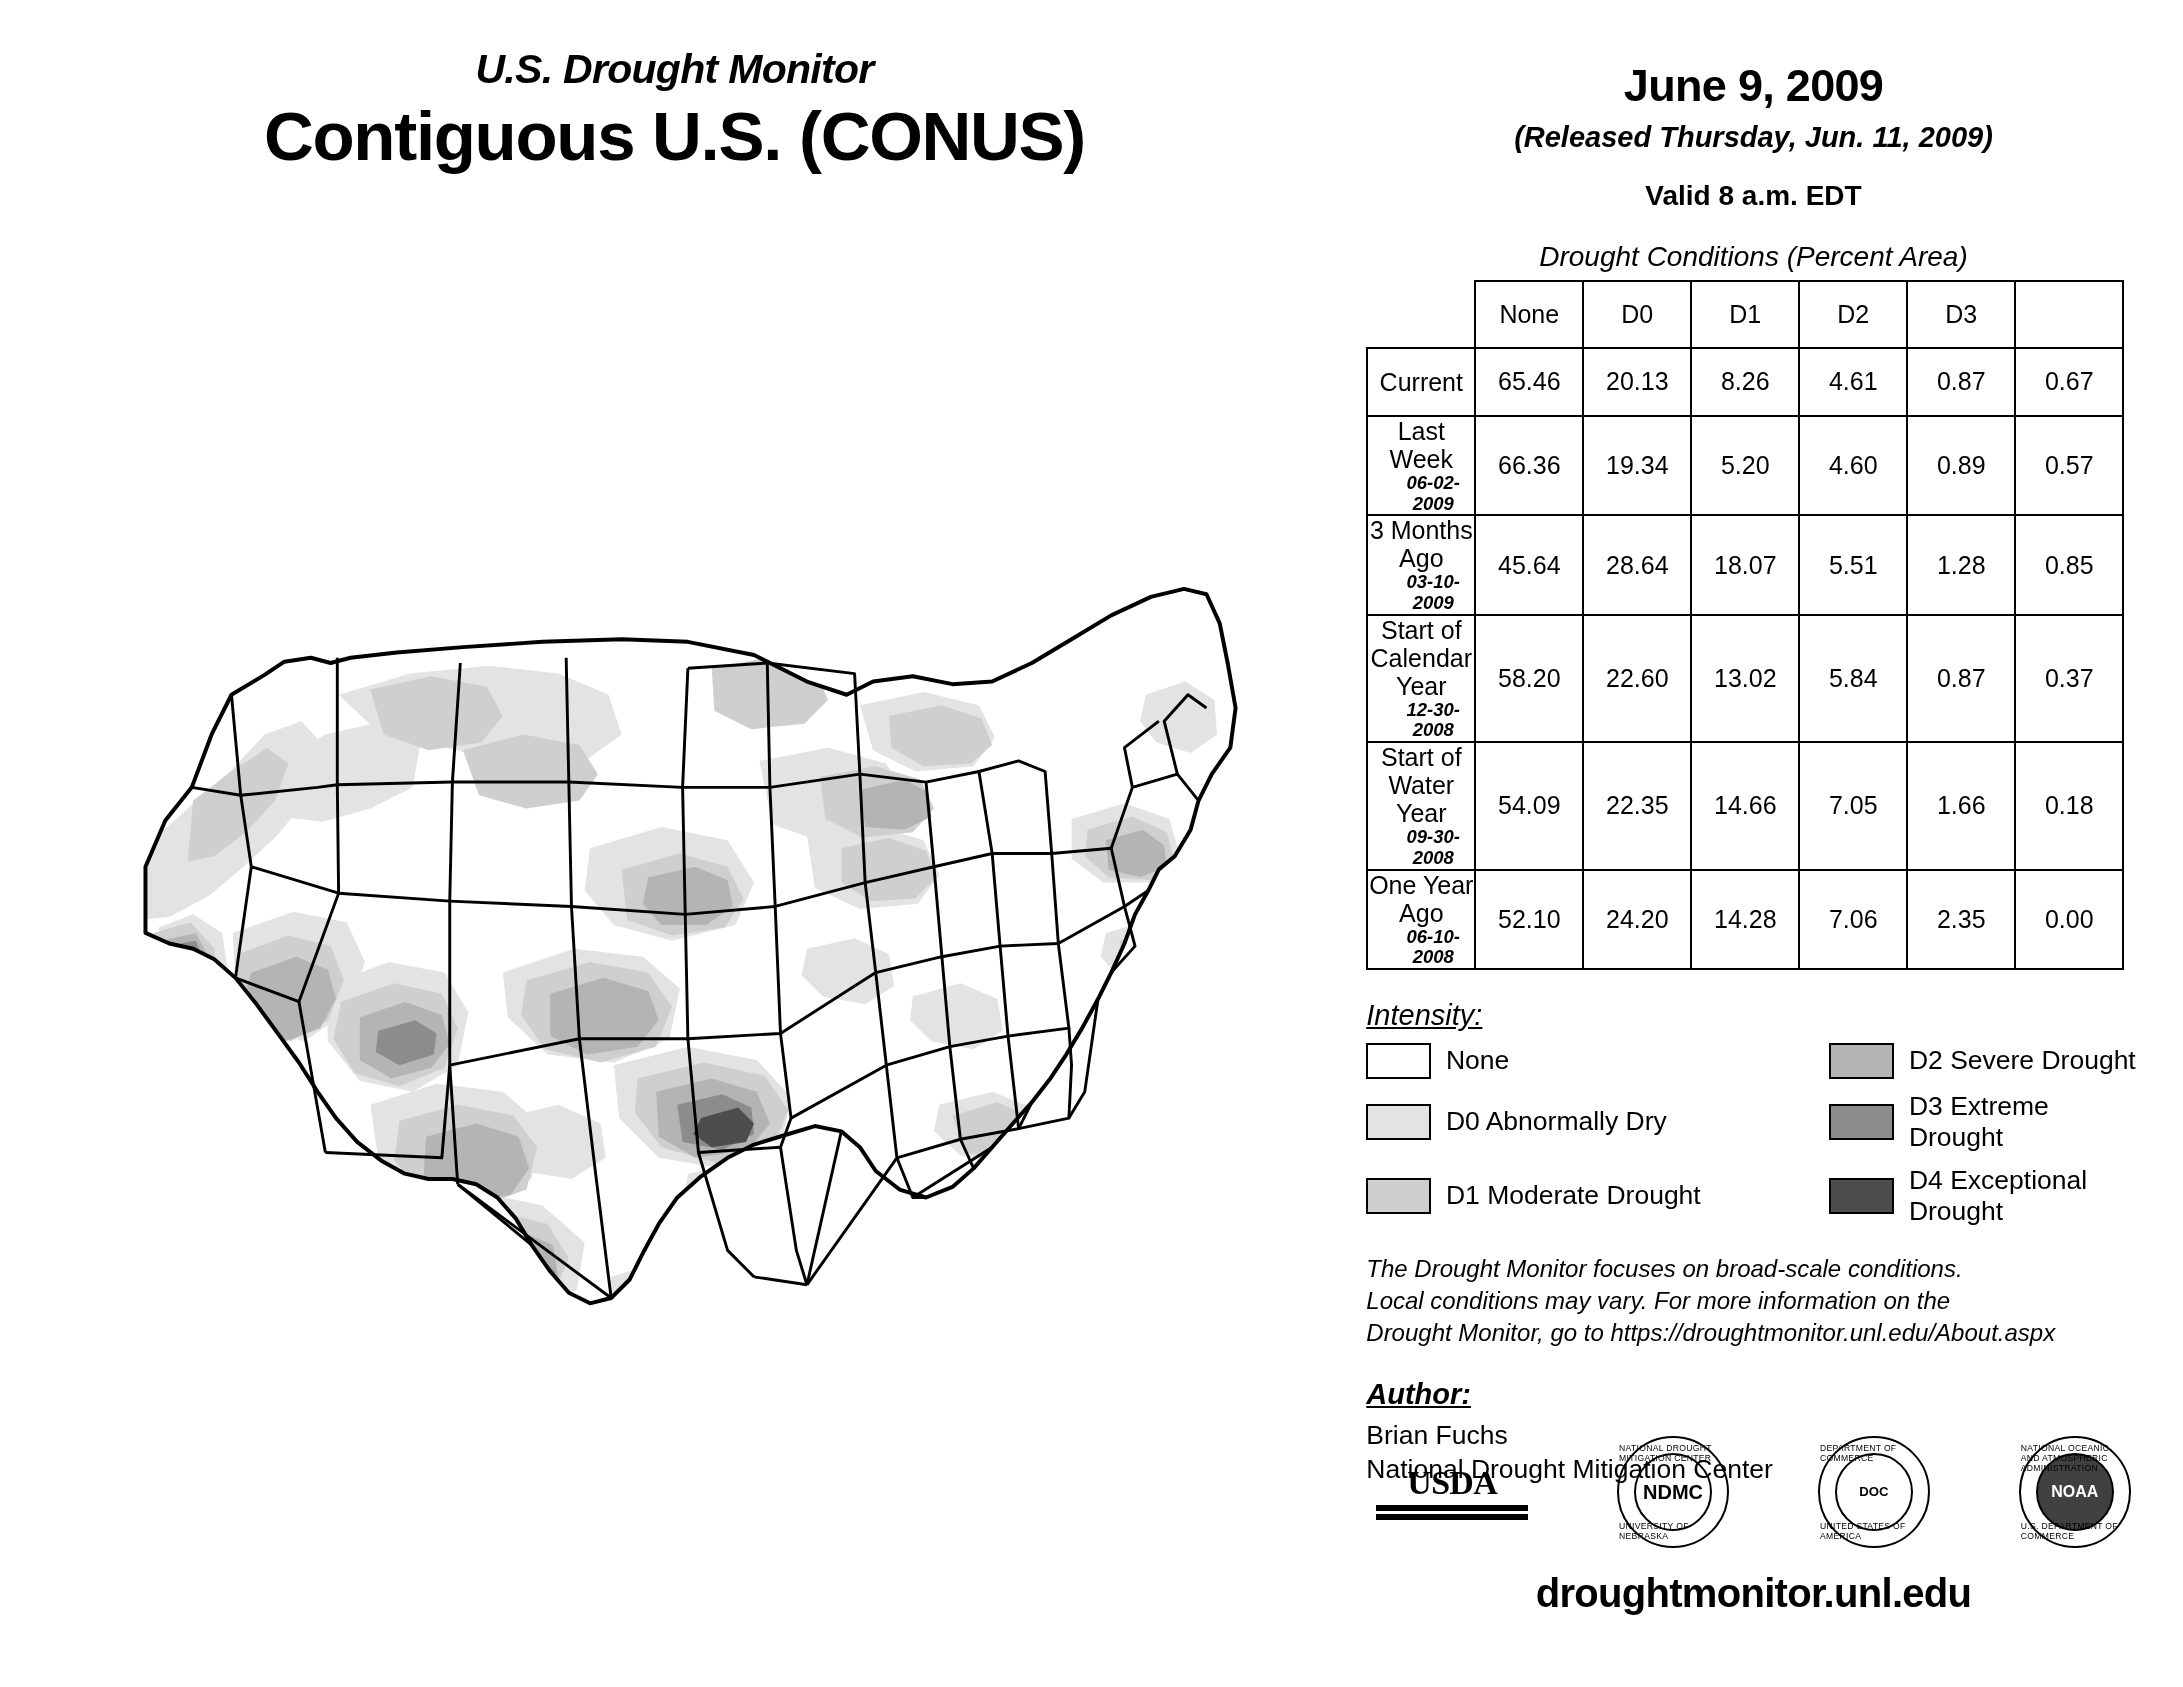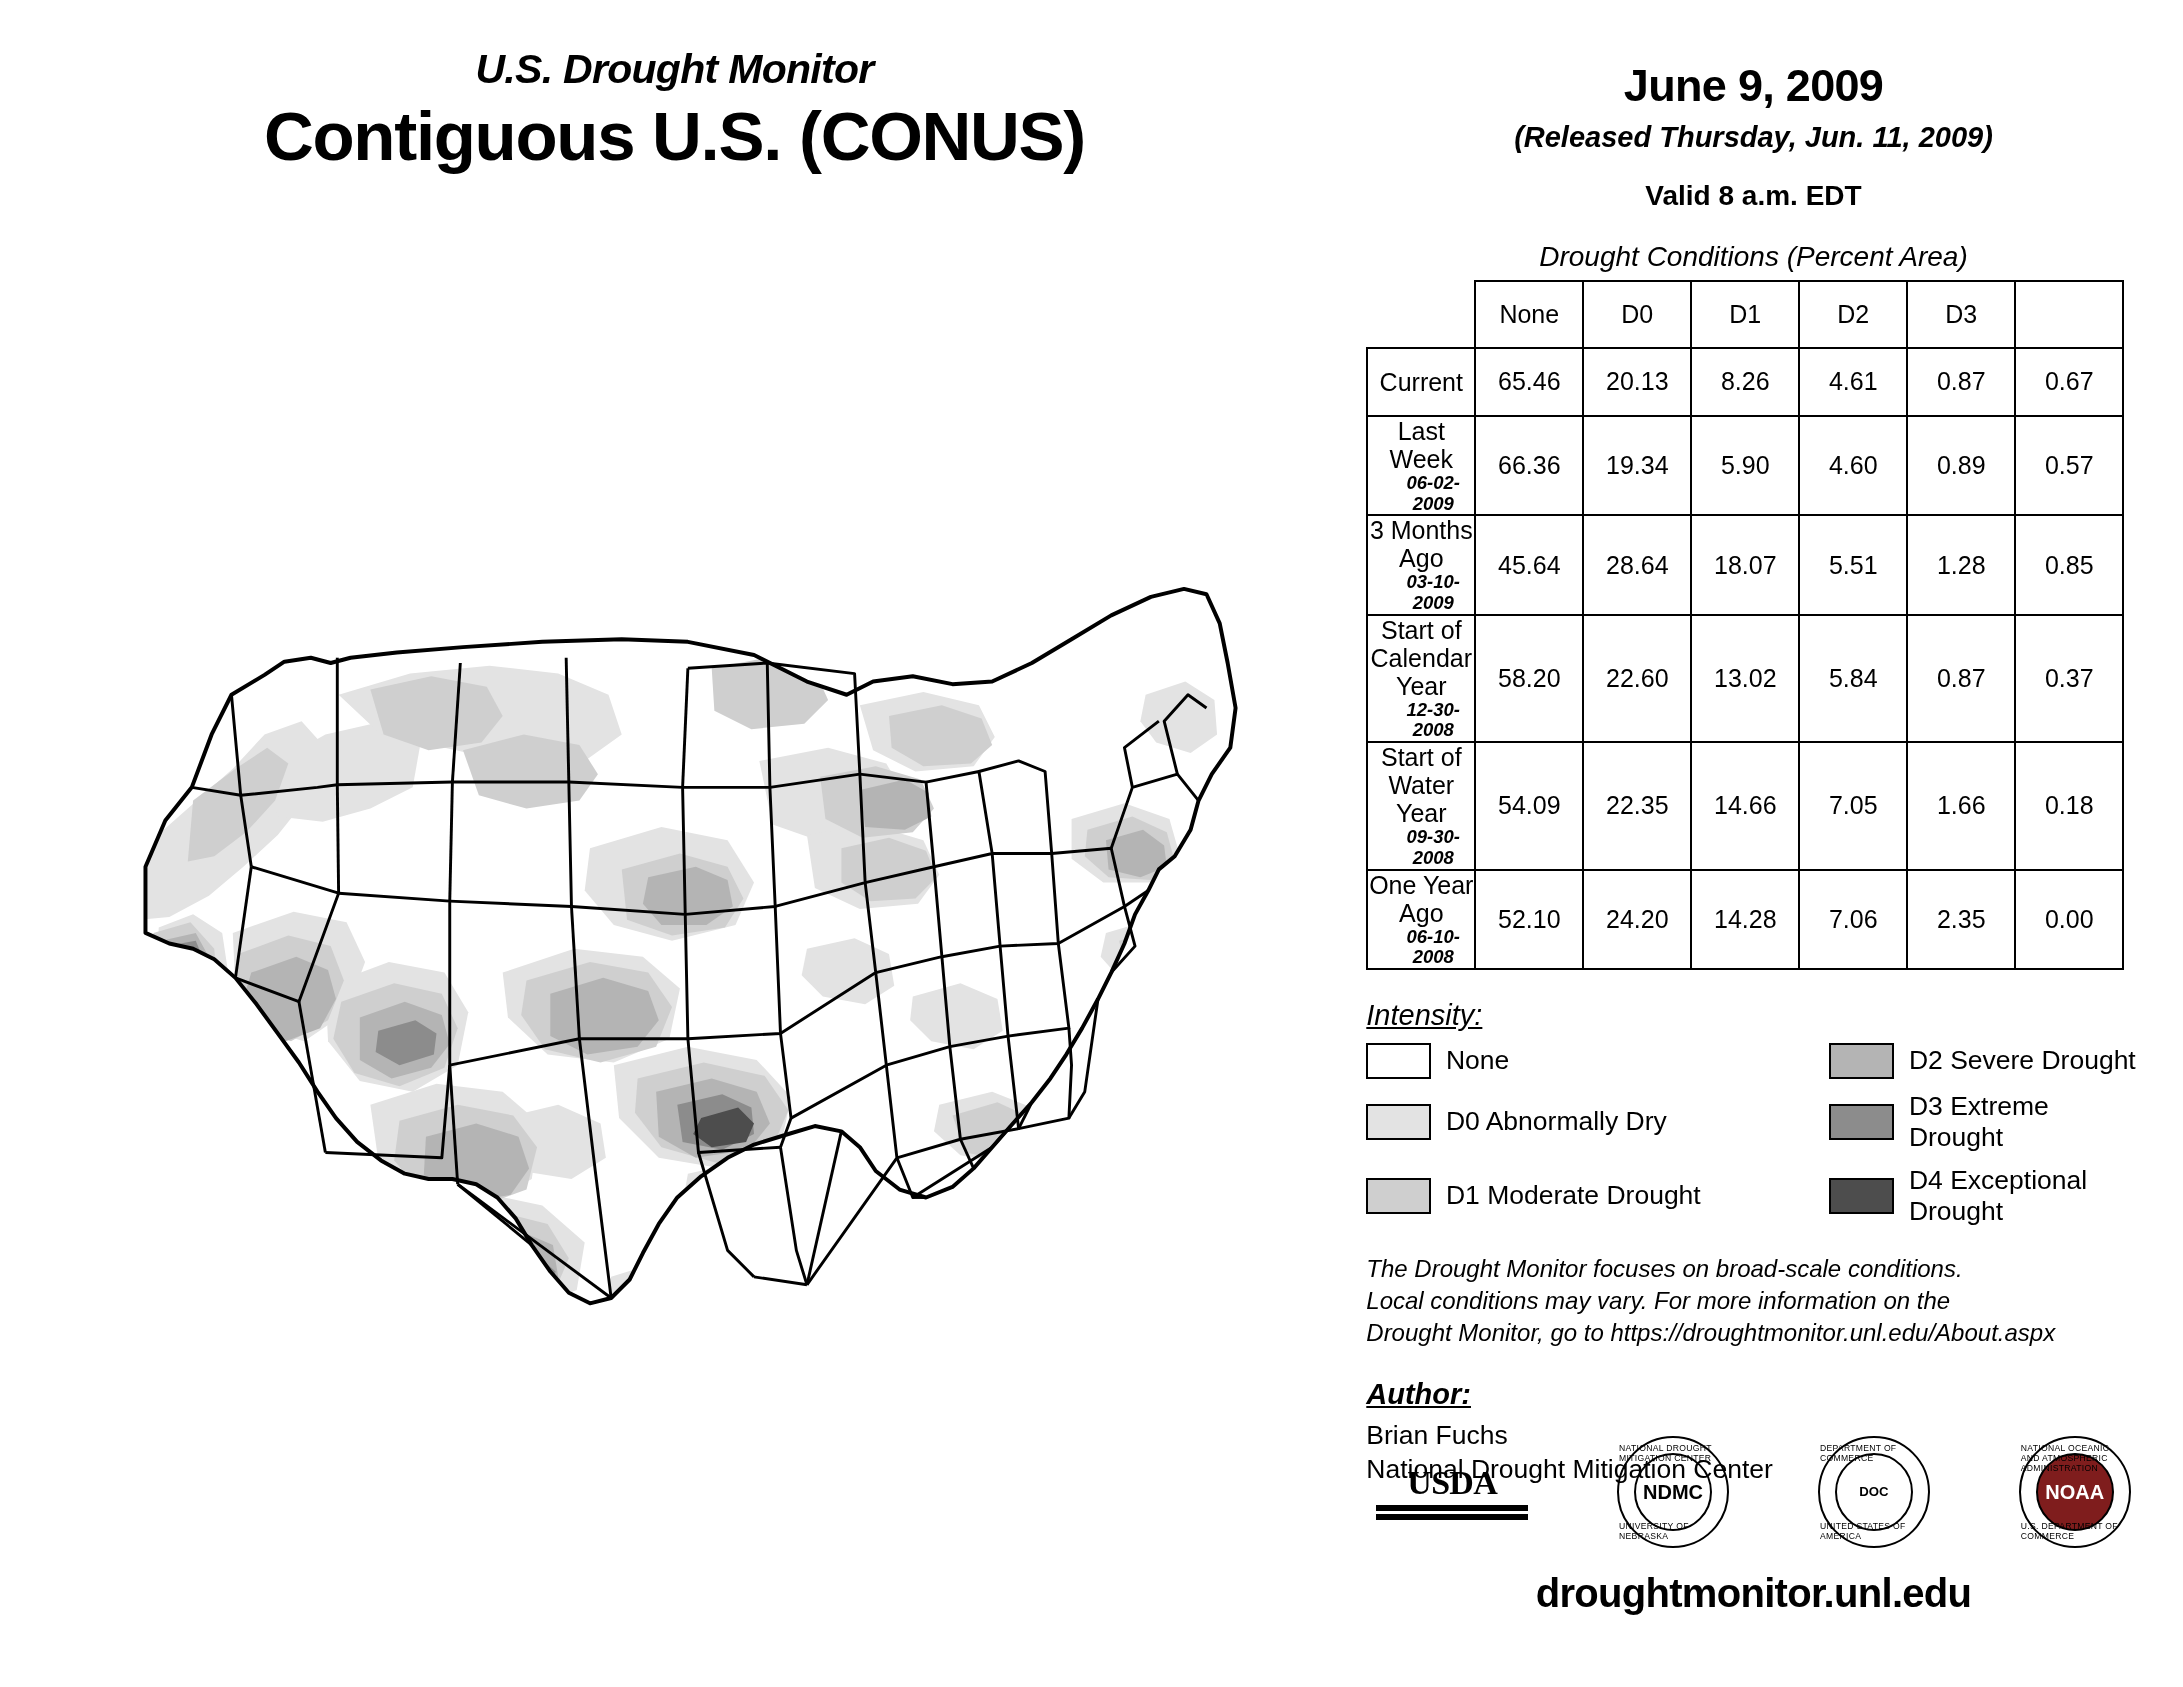--- a/index.html
+++ b/index.html
@@ -246,23 +246,23 @@
   }
   .seal .ring-text {
     position: absolute;
     font-size: 8.6px;
     letter-spacing: 0.3px;
   }
   .seal .ring-top { top: 5.3px; }
   .seal .ring-bot { bottom: 5.3px; }
   .ndmc .inner { font-size: 20px; }
   .noaa .inner {
-    background: #7f1d1d;
+    background: #404040;
     color: #fff;
-    font-size: 20px;
+    font-size: 16px;
     border-radius: 50%;
   }
   .doc .inner { font-size: 13.2px; }
 
   .site-url {
     position: absolute;
     left: 1363px;
     top: 1571px;
     width: 781px;
     text-align: center;
@@ -498,21 +498,21 @@
           <td>0.87</td>
           <td>0.67</td>
         </tr>
         <tr>
           <td class="rowlabel">
             <span>Last Week</span>
             <span class="sub">06-02-2009</span>
           </td>
           <td>66.36</td>
           <td>19.34</td>
-          <td>5.90</td>
+          <td>5.20</td>
           <td>4.60</td>
           <td>0.89</td>
           <td>0.57</td>
         </tr>
         <tr>
           <td class="rowlabel">
             <span>3 Months Ago</span>
             <span class="sub">03-10-2009</span>
           </td>
           <td>45.64</td>

